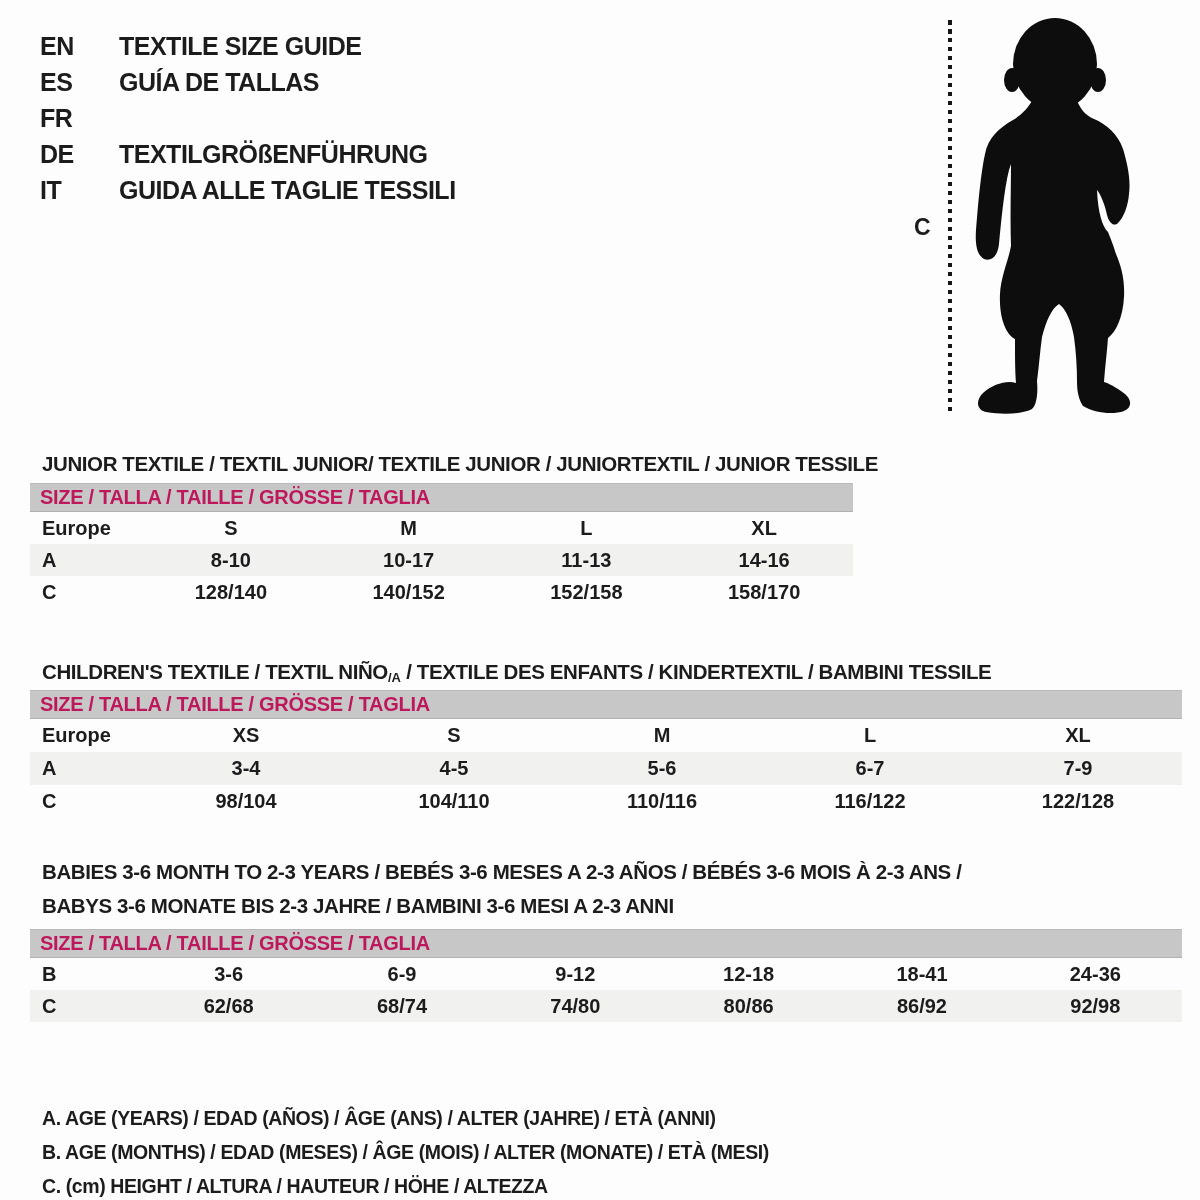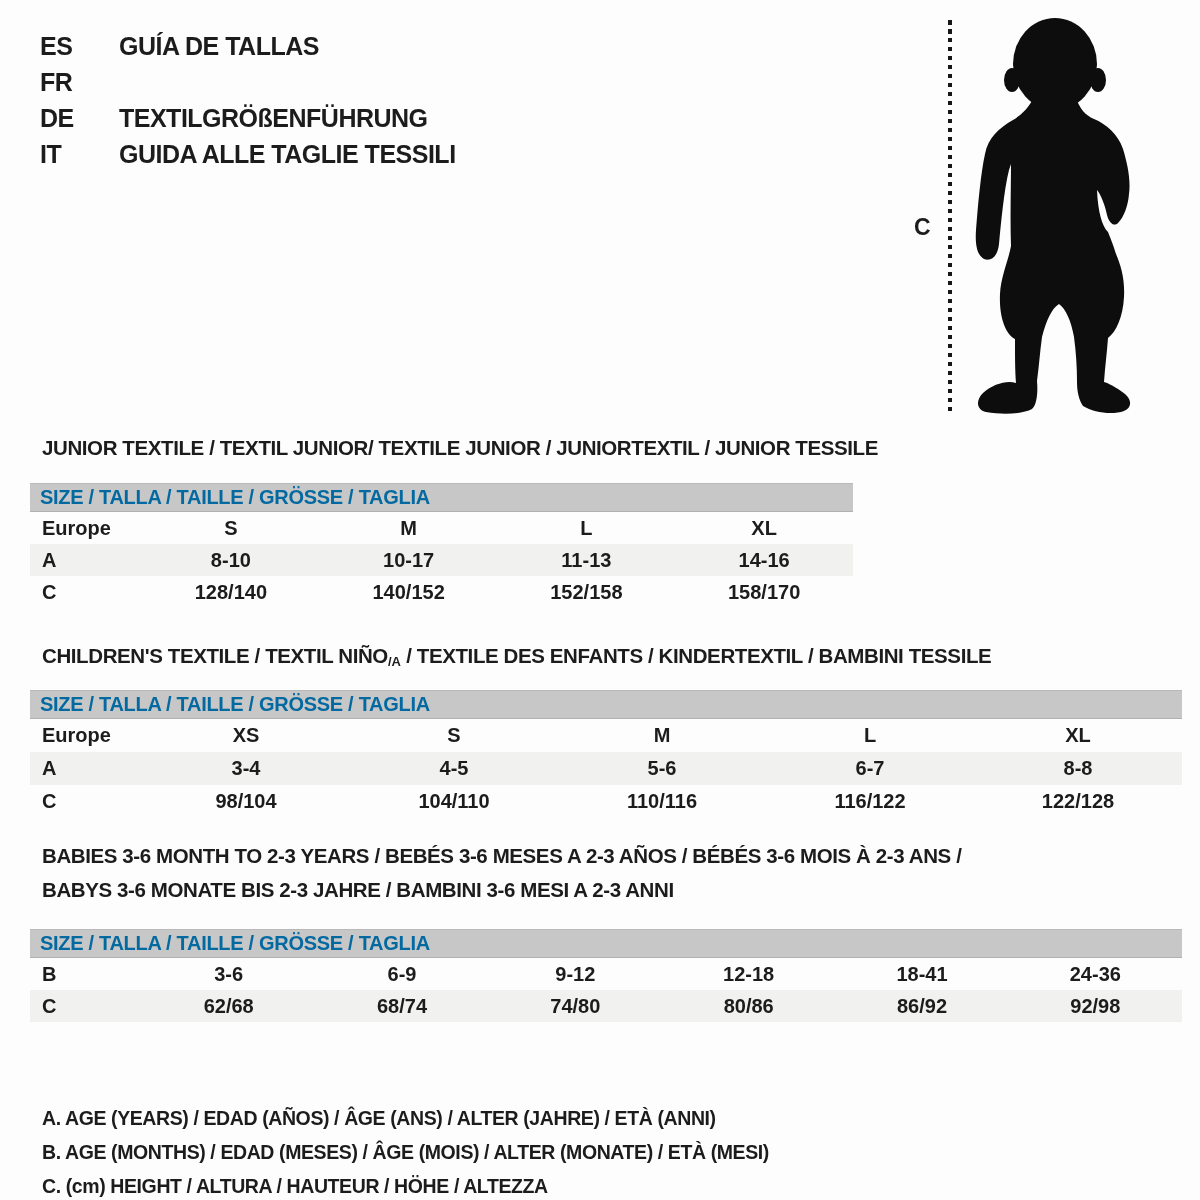--- a/index.html
+++ b/index.html
@@ -20,45 +20,49 @@
 
   
   .dash-line{
     left:948px;top:20px;width:4px;height:396px;
     background:repeating-linear-gradient(to bottom,#161616 0 4.5px,transparent 4.5px 9px);
   }
   .c-label{left:914px;top:214px;font-size:23px;}
   .toddler{left:975px;top:18px;width:160px;height:400px;}
 
   
-  .sec-title{left:42px;font-size:20.5px;letter-spacing:-0.4px;white-space:nowrap;}
+  .sec-title{left:42px;font-size:20.5px;letter-spacing:-0.4px;white-space:nowrap;margin-top:16px;}
   .sec-title .subscr{font-size:13px;position:relative;top:3px;letter-spacing:0;}
   .sec-title-multi{line-height:34px;}
 
   .tbl{left:30px;}
   .size-bar{
     height:29px;background:#c7c7c7;
     border-top:1px solid #b9b9b9;border-bottom:1px solid #b0b0b0;
     box-sizing:border-box;
     display:flex;align-items:center;padding-left:10px;
-    font-size:20px;letter-spacing:-0.3px;color:#0369a1;
+    font-size:20px;letter-spacing:-0.3px;color:#be185d;
   }
-  .trow{display:flex;align-items:center;height:32px;font-size:20px;justify-content:flex-end;}
+  .trow{display:flex;align-items:center;height:32px;font-size:20px;}
   .trow.shaded{background:#f1f1f0;}
   .trow .lbl{width:112px;padding-left:12px;box-sizing:border-box;}
   .trow .val{flex:1;text-align:center;}
 
   
   .legend{left:42px;top:1070px;line-height:34px;font-size:19.5px;letter-spacing:-0.4px;margin-top:31px;}
   .legend div{white-space:nowrap;}
 </style>
 </head>
 <body>
 
 <div class="abs lang-block">
+  <div class="lang-row">
+    <span class="lang-code">EN</span>
+    <span class="lang-label">TEXTILE SIZE GUIDE</span>
+  </div>
   <div class="lang-row">
     <span class="lang-code">ES</span>
     <span class="lang-label">GUÍA DE TALLAS</span>
   </div>
   <div class="lang-row">
     <span class="lang-code">FR</span>
   </div>
   <div class="lang-row">
     <span class="lang-code">DE</span>
     <span class="lang-label">TEXTILGRÖßENFÜHRUNG</span>
@@ -155,21 +159,21 @@
     <div class="val">M</div>
     <div class="val">L</div>
     <div class="val">XL</div>
   </div>
   <div class="trow shaded" style="height:33px">
     <div class="lbl">A</div>
     <div class="val">3-4</div>
     <div class="val">4-5</div>
     <div class="val">5-6</div>
     <div class="val">6-7</div>
-    <div class="val">8-8</div>
+    <div class="val">7-9</div>
   </div>
   <div class="trow" style="height:33px">
     <div class="lbl">C</div>
     <div class="val">98/104</div>
     <div class="val">104/110</div>
     <div class="val">110/116</div>
     <div class="val">116/122</div>
     <div class="val">122/128</div>
   </div>
 </div>

